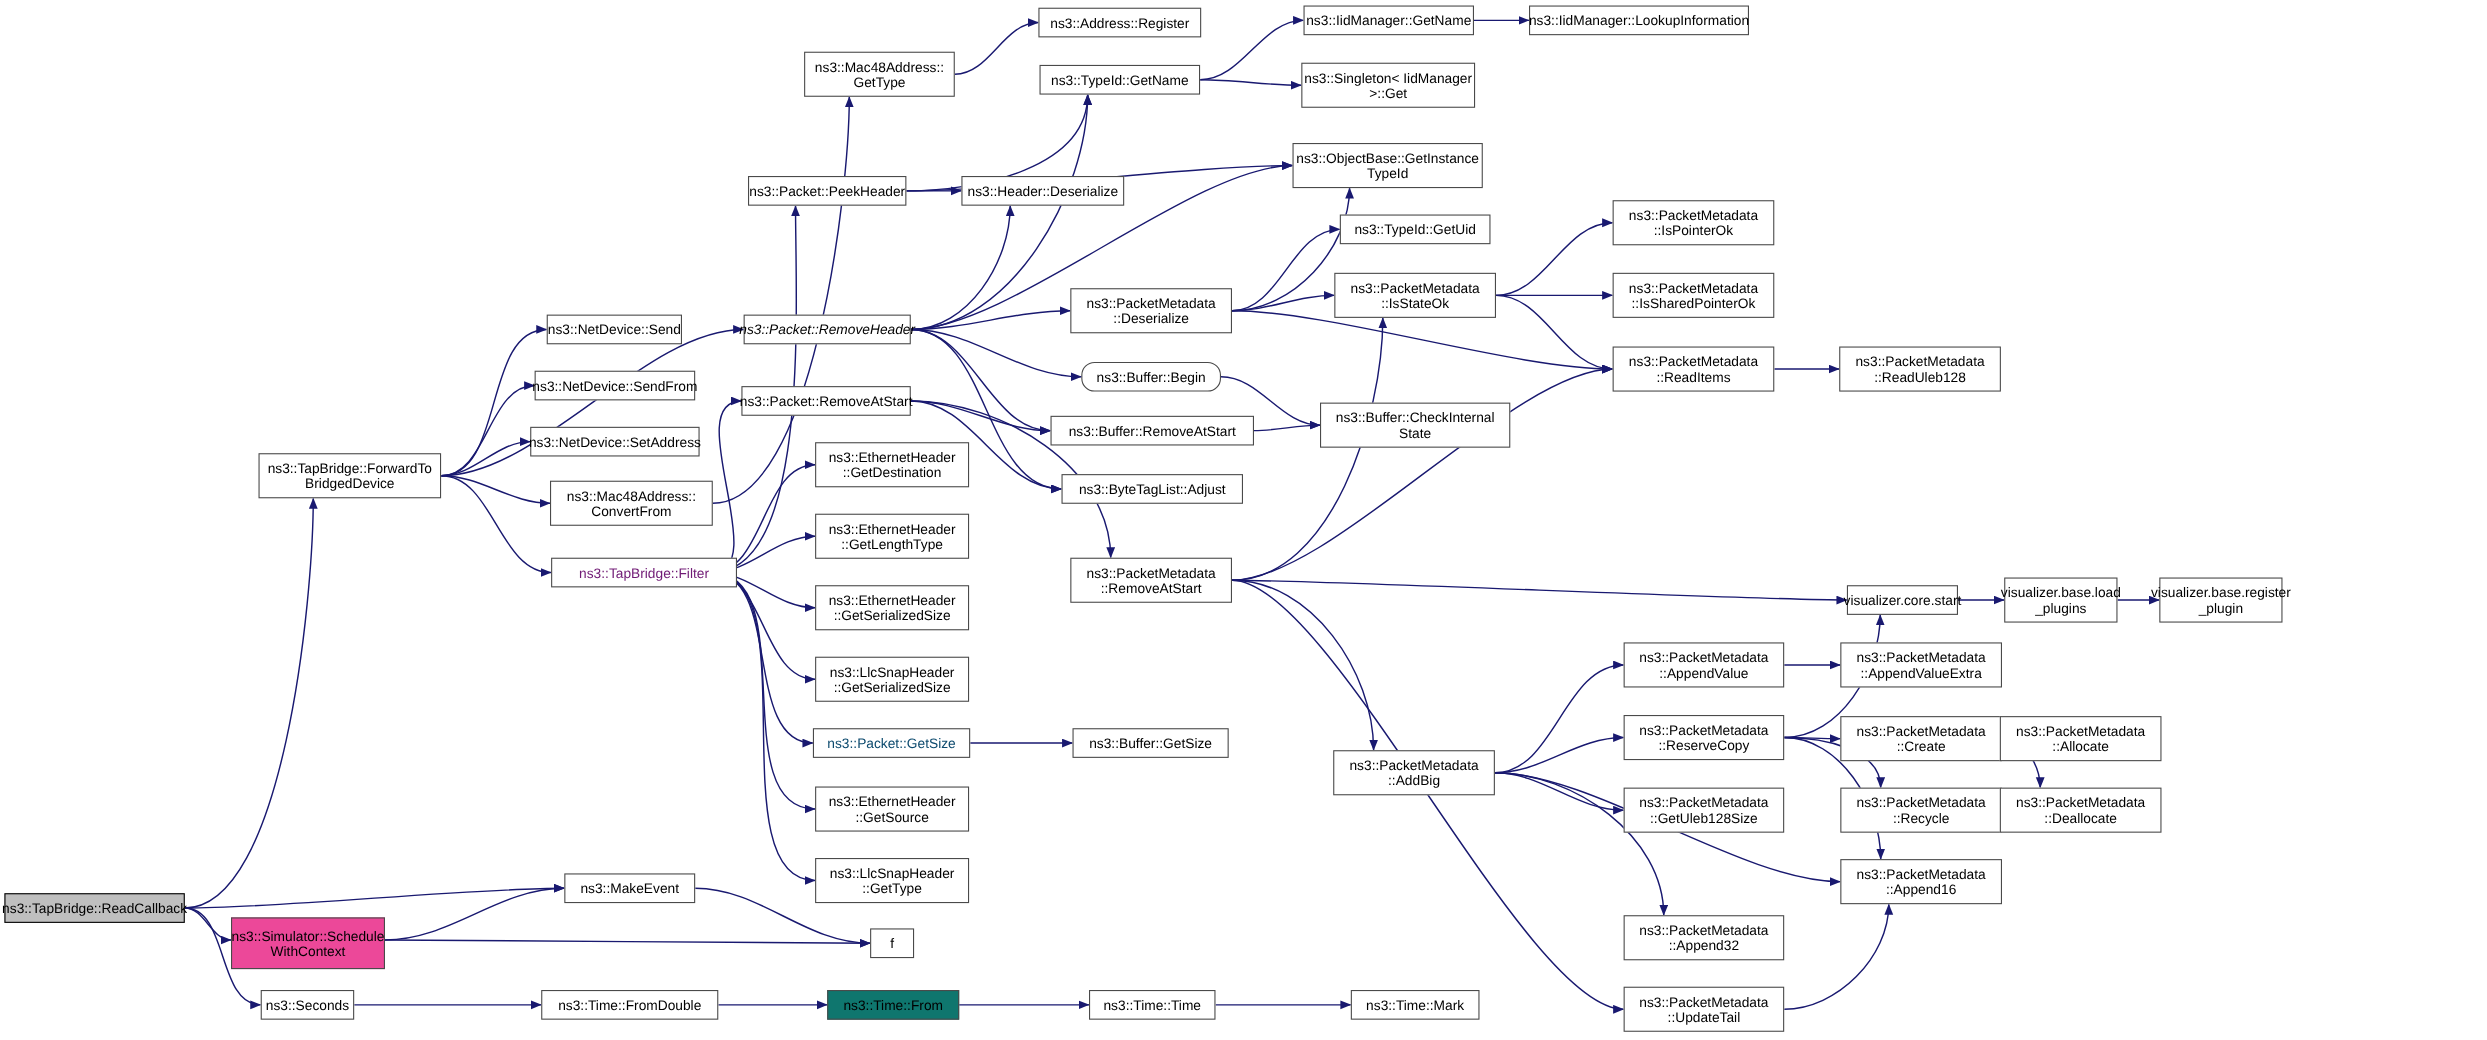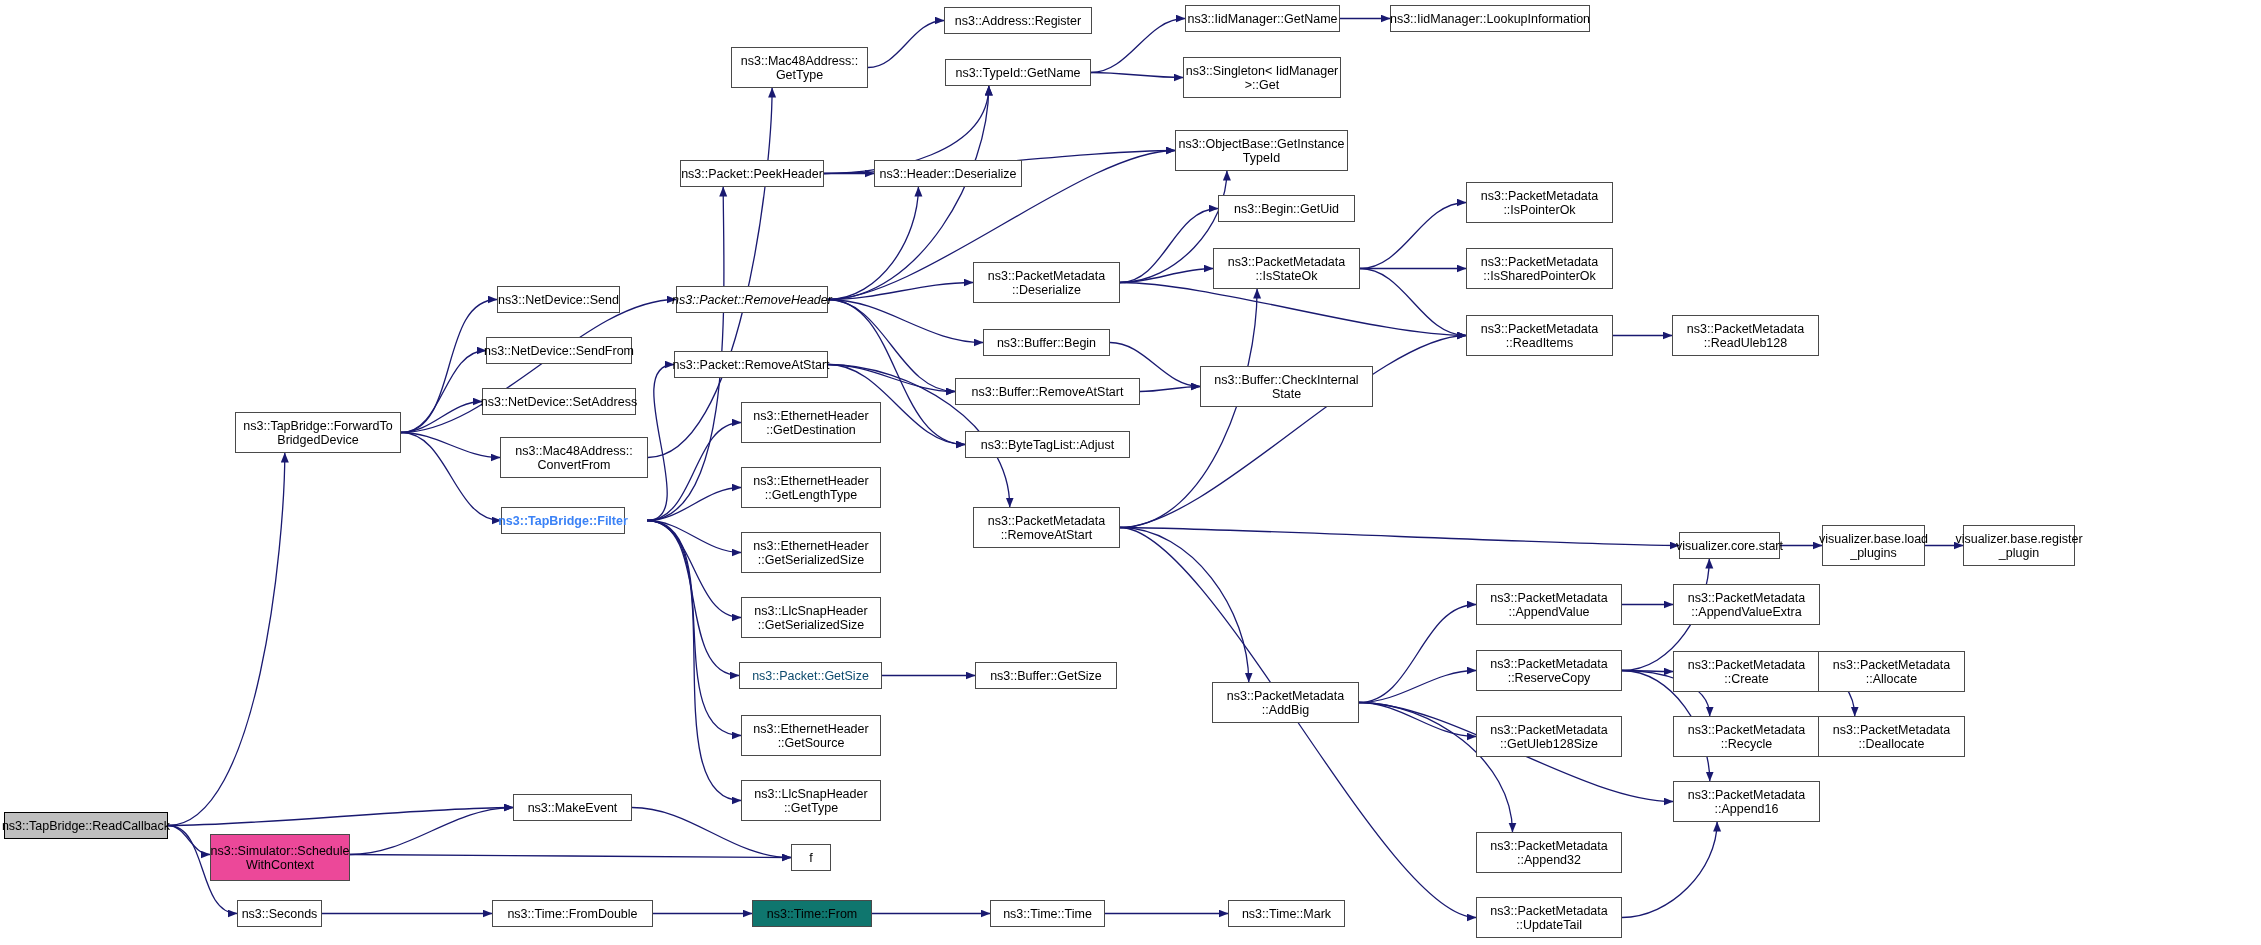--- a/index.html
+++ b/index.html
@@ -141,21 +141,21 @@
     <div class="node" style="left: 486px; top: 337px; width: 146px; height: 27px; border-color: rgb(74, 74, 74); background: rgb(255, 255, 255); color: rgb(0, 0, 0);">
       <span>ns3::NetDevice::SendFrom</span>
     </div>
     <div class="node" style="left: 482px; top: 388px; width: 154px; height: 27px; border-color: rgb(74, 74, 74); background: rgb(255, 255, 255); color: rgb(0, 0, 0);">
       <span>ns3::NetDevice::SetAddress</span>
     </div>
     <div class="node" style="left: 500px; top: 437px; width: 148px; height: 41px; border-color: rgb(74, 74, 74); background: rgb(255, 255, 255); color: rgb(0, 0, 0);">
       <span>ns3::Mac48Address::</span>
       <span>ConvertFrom</span>
     </div>
-    <div class="node" style="left: 501px; top: 507px; width: 124px; height: 27px; border-color: rgb(74, 74, 74); background: rgb(255, 255, 255); color: #3b82f6; font-weight: bold;">
+    <div class="node" style="left: 501px; top: 507px; width: 169px; height: 27px; border-color: rgb(74, 74, 74); background: rgb(255, 255, 255); color: #701a75;">
       <span>ns3::TapBridge::Filter</span>
     </div>
     <div class="node" style="left: 513px; top: 794px; width: 119px; height: 27px; border-color: rgb(74, 74, 74); background: rgb(255, 255, 255); color: rgb(0, 0, 0);">
       <span>ns3::MakeEvent</span>
     </div>
     <div class="node" style="left: 492px; top: 900px; width: 161px; height: 27px; border-color: rgb(74, 74, 74); background: rgb(255, 255, 255); color: rgb(0, 0, 0);">
       <span>ns3::Time::FromDouble</span>
     </div>
     <div class="node" style="left: 731px; top: 47px; width: 137px; height: 41px; border-color: rgb(74, 74, 74); background: rgb(255, 255, 255); color: rgb(0, 0, 0);">
       <span>ns3::Mac48Address::</span>
@@ -205,21 +205,21 @@
     </div>
     <div class="node" style="left: 944px; top: 7px; width: 148px; height: 27px; border-color: rgb(74, 74, 74); background: rgb(255, 255, 255); color: rgb(0, 0, 0);">
       <span>ns3::Address::Register</span>
     </div>
     <div class="node" style="left: 945px; top: 59px; width: 146px; height: 27px; border-color: rgb(74, 74, 74); background: rgb(255, 255, 255); color: rgb(0, 0, 0);">
       <span>ns3::TypeId::GetName</span>
     </div>
     <div class="node" style="left: 874px; top: 160px; width: 148px; height: 27px; border-color: rgb(74, 74, 74); background: rgb(255, 255, 255); color: rgb(0, 0, 0);">
       <span>ns3::Header::Deserialize</span>
     </div>
-    <div class="node" style="left: 983px; top: 329px; width: 127px; height: 27px; border-color: rgb(74, 74, 74); background: rgb(255, 255, 255); color: rgb(0, 0, 0);">
+    <div class="node" style="left: 983px; top: 329px; width: 127px; height: 27px; border-color: rgb(74, 74, 74); background: rgb(255, 255, 255); color: rgb(0, 0, 0); border-radius: 12px;">
       <span>ns3::Buffer::Begin</span>
     </div>
     <div class="node" style="left: 955px; top: 378px; width: 185px; height: 27px; border-color: rgb(74, 74, 74); background: rgb(255, 255, 255); color: rgb(0, 0, 0);">
       <span>ns3::Buffer::RemoveAtStart</span>
     </div>
     <div class="node" style="left: 965px; top: 431px; width: 165px; height: 27px; border-color: rgb(74, 74, 74); background: rgb(255, 255, 255); color: rgb(0, 0, 0);">
       <span>ns3::ByteTagList::Adjust</span>
     </div>
     <div class="node" style="left: 973px; top: 507px; width: 147px; height: 41px; border-color: rgb(74, 74, 74); background: rgb(255, 255, 255); color: rgb(0, 0, 0);">
       <span>ns3::PacketMetadata</span>
@@ -239,21 +239,21 @@
     </div>
     <div class="node" style="left: 1183px; top: 57px; width: 158px; height: 41px; border-color: rgb(74, 74, 74); background: rgb(255, 255, 255); color: rgb(0, 0, 0);">
       <span>ns3::Singleton&lt; IidManager</span>
       <span>&gt;::Get</span>
     </div>
     <div class="node" style="left: 1175px; top: 130px; width: 173px; height: 41px; border-color: rgb(74, 74, 74); background: rgb(255, 255, 255); color: rgb(0, 0, 0);">
       <span>ns3::ObjectBase::GetInstance</span>
       <span>TypeId</span>
     </div>
     <div class="node" style="left: 1218px; top: 195px; width: 137px; height: 27px; border-color: rgb(74, 74, 74); background: rgb(255, 255, 255); color: rgb(0, 0, 0);">
-      <span>ns3::Begin::GetUid</span>
+      <span>ns3::TypeId::GetUid</span>
     </div>
     <div class="node" style="left: 973px; top: 262px; width: 147px; height: 41px; border-color: rgb(74, 74, 74); background: rgb(255, 255, 255); color: rgb(0, 0, 0);">
       <span>ns3::PacketMetadata</span>
       <span>::Deserialize</span>
     </div>
     <div class="node" style="left: 1213px; top: 248px; width: 147px; height: 41px; border-color: rgb(74, 74, 74); background: rgb(255, 255, 255); color: rgb(0, 0, 0);">
       <span>ns3::PacketMetadata</span>
       <span>::IsStateOk</span>
     </div>
     <div class="node" style="left: 1200px; top: 366px; width: 173px; height: 41px; border-color: rgb(74, 74, 74); background: rgb(255, 255, 255); color: rgb(0, 0, 0);">

